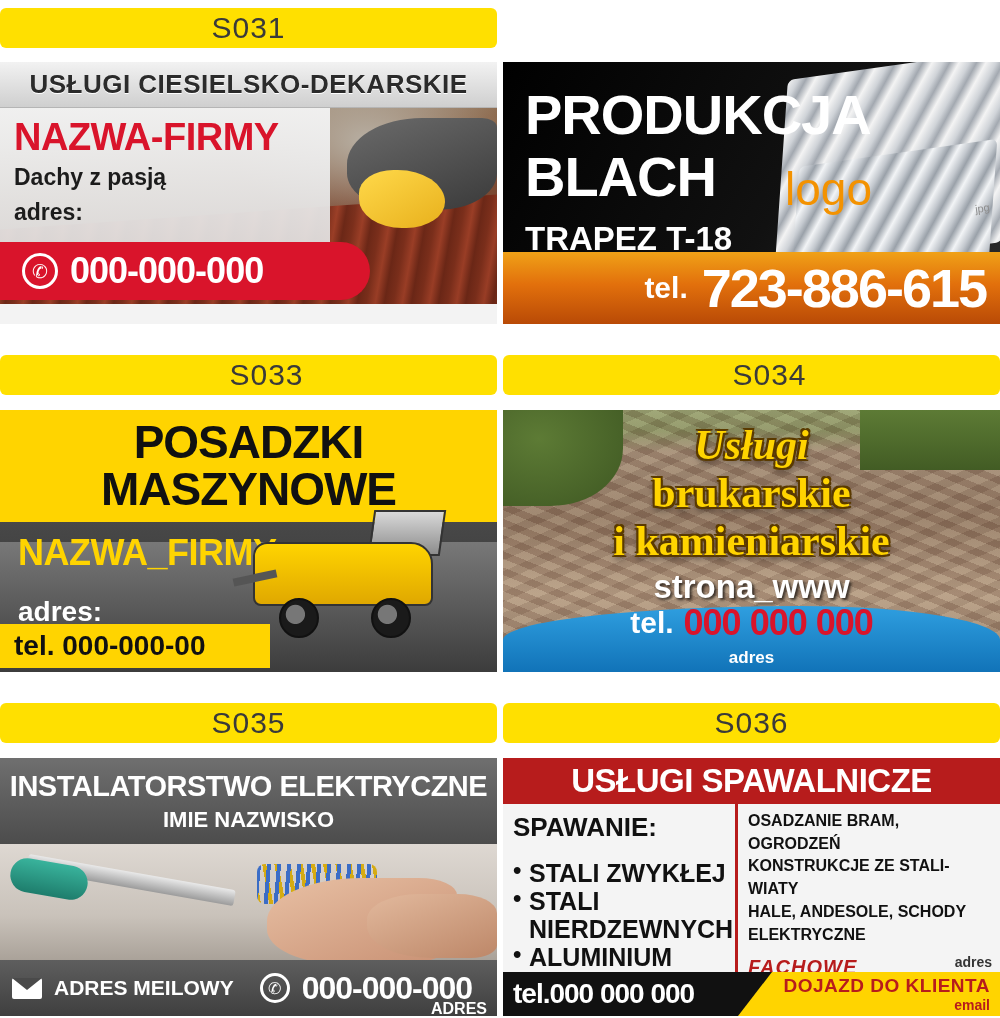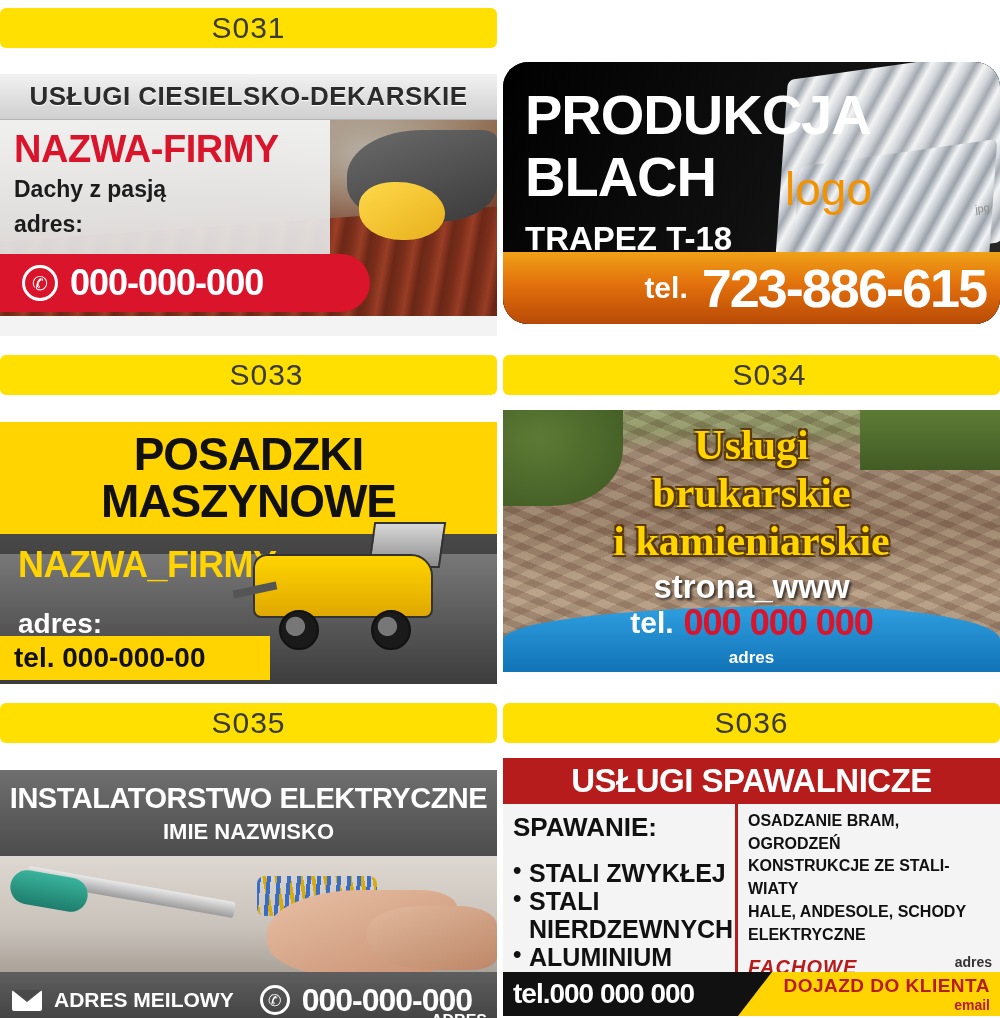--- a/index.html
+++ b/index.html
@@ -34,21 +34,21 @@
   .row1-bar { top: 8px; }
   .row2-bar { top: 355px; padding-left: 36px; }
   .row3-bar { top: 703px; }
 
   
   .banner {
     position: absolute;
     overflow: hidden;
     background: #ddd;
   }
-  .b-left  { left: 0;   width: 497px; margin-top: 12px; }
+  .b-left  { left: 0;   width: 497px; }
   .b-right { left: 503px; width: 497px; }
   .row1 { top: 62px;  height: 262px; }
   .row2 { top: 410px; height: 262px; }
   .row3 { top: 758px; height: 258px; }
 
   
   #s031 { background: #8a6a4d; }
   #s031 .photo {
     position: absolute; inset: 0;
     background:
@@ -128,21 +128,21 @@
   }
   #s031 .ph-num {
     font-size: 36px; font-weight: bold; color: #fff; letter-spacing: -1px;
   }
   #s031 .whitestrip {
     position: absolute; left: 0; bottom: 0; width: 100%; height: 20px;
     background: #f3f3f3; z-index: 3;
   }
 
   
-  #s032 { background: #0f172a; border-radius: 25px; }
+  #s032 { background: #0f172a; }
   #s032 .topdark {
     position: absolute; inset: 0;
     background: linear-gradient(120deg,#000 0%, #111 55%, #2b2b2b 100%);
   }
   #s032 .sheetimg {
     position: absolute; right: -10px; top: 4px; width: 230px; height: 190px;
     background:
       repeating-linear-gradient(118deg, #ffffff 0px, #d9dde2 10px, #aab0b8 17px, #ffffff 26px);
     transform: rotate(-8deg) skewX(-12deg);
     border-radius: 6px;
@@ -269,21 +269,21 @@
     position: absolute; right: 0; top: 0; width: 140px; height: 60px;
     background: linear-gradient(180deg,#5d7b35,#425c24);
   }
   #s034 .t1, #s034 .t2, #s034 .t3 {
     position: absolute; width: 100%; text-align: center;
     font-family: "Liberation Serif", serif;
     font-weight: bold; color: #ffd400;
     text-shadow: -2px -2px 0 #5a3a00, 2px -2px 0 #5a3a00, -2px 2px 0 #5a3a00, 2px 2px 0 #5a3a00, 0 4px 6px rgba(0,0,0,.5);
     line-height: 1;
   }
-  #s034 .t1 { top: 14px;  font-size: 42px; }
+  #s034 .t1 { top: 14px;  font-size: 42px; font-style: italic; }
   #s034 .t2 { top: 62px;  font-size: 42px; }
   #s034 .t3 { top: 110px; font-size: 42px; }
   #s034 .www {
     position: absolute; top: 158px; width: 100%; text-align: center;
     font-size: 33px; font-weight: bold; color: #ffffff;
     text-shadow: 2px 2px 3px rgba(0,0,0,.7);
   }
   #s034 .wave {
     position: absolute; left: 0; bottom: 0; width: 100%; height: 66px;
     background: linear-gradient(180deg,#2f9fe0,#1173b8);

